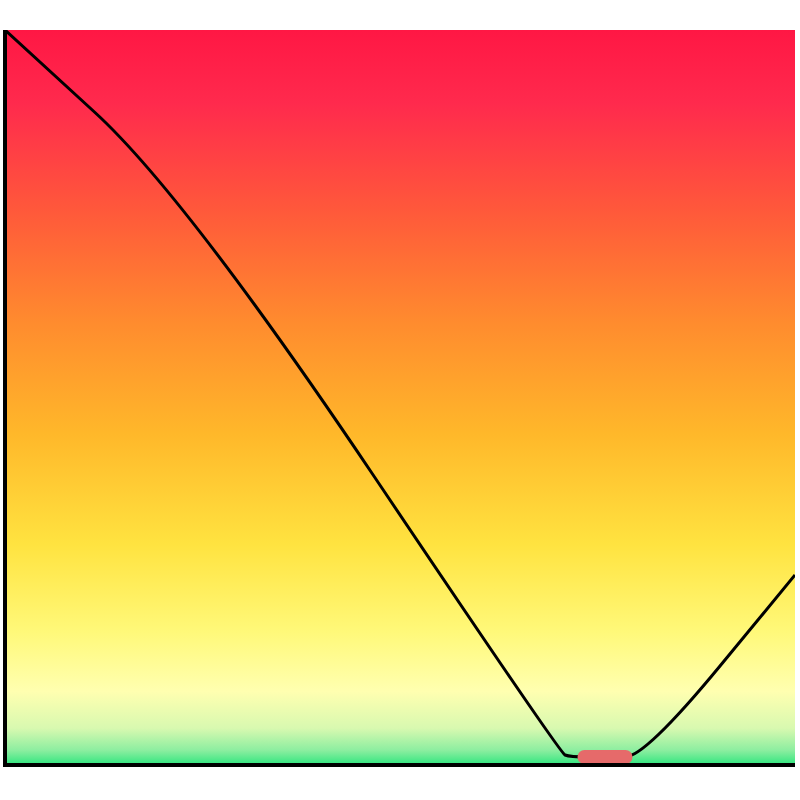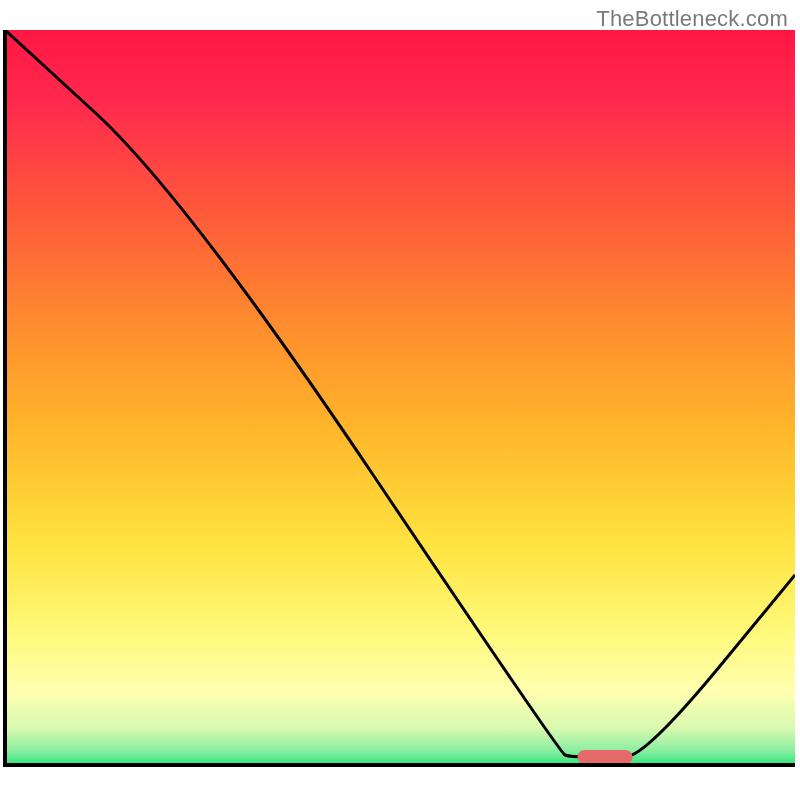--- a/index.html
+++ b/index.html
@@ -26,21 +26,20 @@
     z-index: 10;
   }
   svg {
     display: block;
   }
 </style>
 </head>
 <body>
 
 <div class="chart-container">
-  <div class="watermark">TheBottleneck.com</div>
 
   <svg id="chart-svg" width="800" height="800" viewBox="0 0 800 800">
     <defs>
       <linearGradient id="bg-grad" x1="0" y1="0" x2="0" y2="1">
           <stop offset="0%" stop-color="#ff1744"></stop>
           <stop offset="10%" stop-color="#ff2a4d"></stop>
           <stop offset="25%" stop-color="#ff5a3a"></stop>
           <stop offset="40%" stop-color="#ff8c2e"></stop>
           <stop offset="55.00000000000001%" stop-color="#ffb82a"></stop>
           <stop offset="70%" stop-color="#ffe340"></stop>

